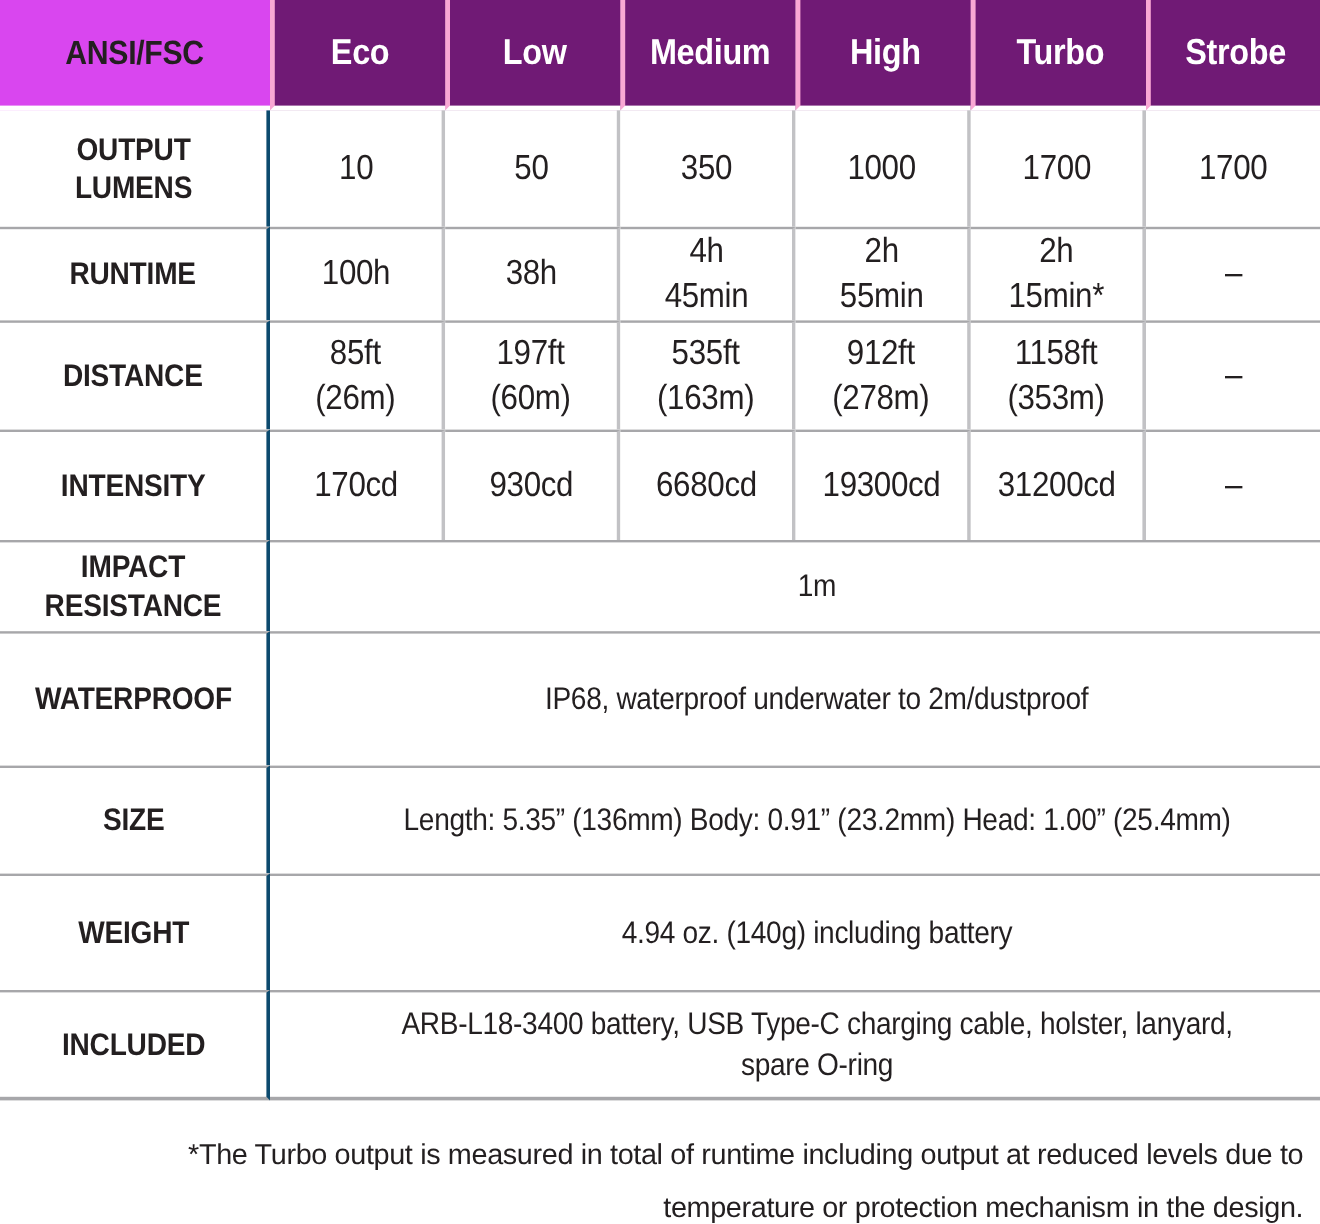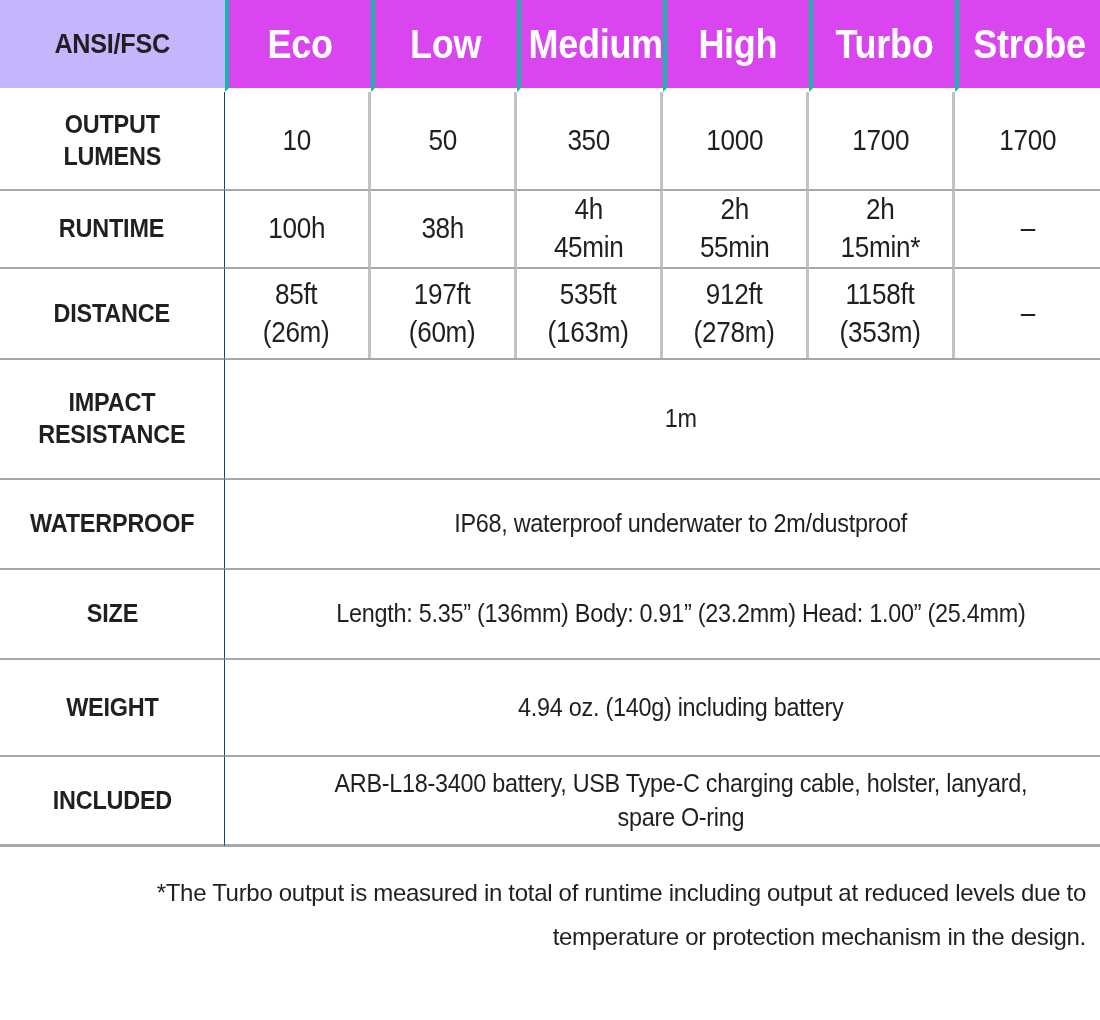--- a/index.html
+++ b/index.html
@@ -25,50 +25,50 @@
   
   .t {
     display: inline-block;
     transform: scaleX(0.90);
     transform-origin: center center;
     white-space: pre-line;
   }
   
   thead th {
     height: 88px;
-    background: #d946ef;
+    background: #701a75;
     color: #ffffff;
-    font-size: 40px;
+    font-size: 30px;
     font-weight: bold;
     text-align: center;
     vertical-align: middle;
-    border-left: 4px solid #14b8a6;
+    border-left: 4px solid #f9a8d4;
     border-bottom: 4px solid #ffffff;
     letter-spacing: -0.3px;
     padding: 0;
   }
   thead th.corner {
-    background: #c4b5fd;
+    background: #d946ef;
     color: #231f20;
     border-left: none;
     font-size: 28px;
   }
   
   tbody th, tbody td {
     vertical-align: middle;
     text-align: center;
     padding: 0;
     background: #ffffff;
   }
   tbody th.rowlabel {
     font-weight: bold;
     font-size: 26px;
     line-height: 1.22;
     letter-spacing: -0.2px;
-    border-right: 1px solid #0c4a6e;
+    border-right: 3px solid #0c4a6e;
   }
   tbody td {
     font-size: 29px;
     font-weight: normal;
     line-height: 1.3;
     letter-spacing: -0.3px;
   }
   tbody tr.grid td { border-right: 3px solid #c2c2c5; }
   tbody tr.grid td:last-child { border-right: none; }
   tbody td.spancell { font-size: 26px; padding-left: 36px; }
@@ -141,26 +141,35 @@
         <td><span class="t">197ft
 (60m)</span></td>
         <td><span class="t">535ft
 (163m)</span></td>
         <td><span class="t">912ft
 (278m)</span></td>
         <td><span class="t">1158ft
 (353m)</span></td>
         <td><span class="t">–</span></td>
       </tr>
-      <tr style="height:120px">
+      <tr class="grid" style="height:92px">
+        <th class="rowlabel"><span class="t">INTENSITY</span></th>
+        <td><span class="t">170cd</span></td>
+        <td><span class="t">930cd</span></td>
+        <td><span class="t">6680cd</span></td>
+        <td><span class="t">19300cd</span></td>
+        <td><span class="t">31200cd</span></td>
+        <td><span class="t">–</span></td>
+      </tr>
+      <tr style="height:76px">
         <th class="rowlabel"><span class="t">IMPACT
 RESISTANCE</span></th>
         <td class="spancell" colspan="6"><span class="t">1m</span></td>
       </tr>
-      <tr style="height:90px">
+      <tr style="height:112px">
         <th class="rowlabel"><span class="t">WATERPROOF</span></th>
         <td class="spancell" colspan="6"><span class="t">IP68, waterproof underwater to 2m/dustproof</span></td>
       </tr>
       <tr style="height:90px">
         <th class="rowlabel"><span class="t">SIZE</span></th>
         <td class="spancell" colspan="6"><span class="t">Length: 5.35” (136mm) Body: 0.91” (23.2mm) Head: 1.00” (25.4mm)</span></td>
       </tr>
       <tr style="height:97px">
         <th class="rowlabel"><span class="t">WEIGHT</span></th>
         <td class="spancell" colspan="6"><span class="t">4.94 oz. (140g) including battery</span></td>

